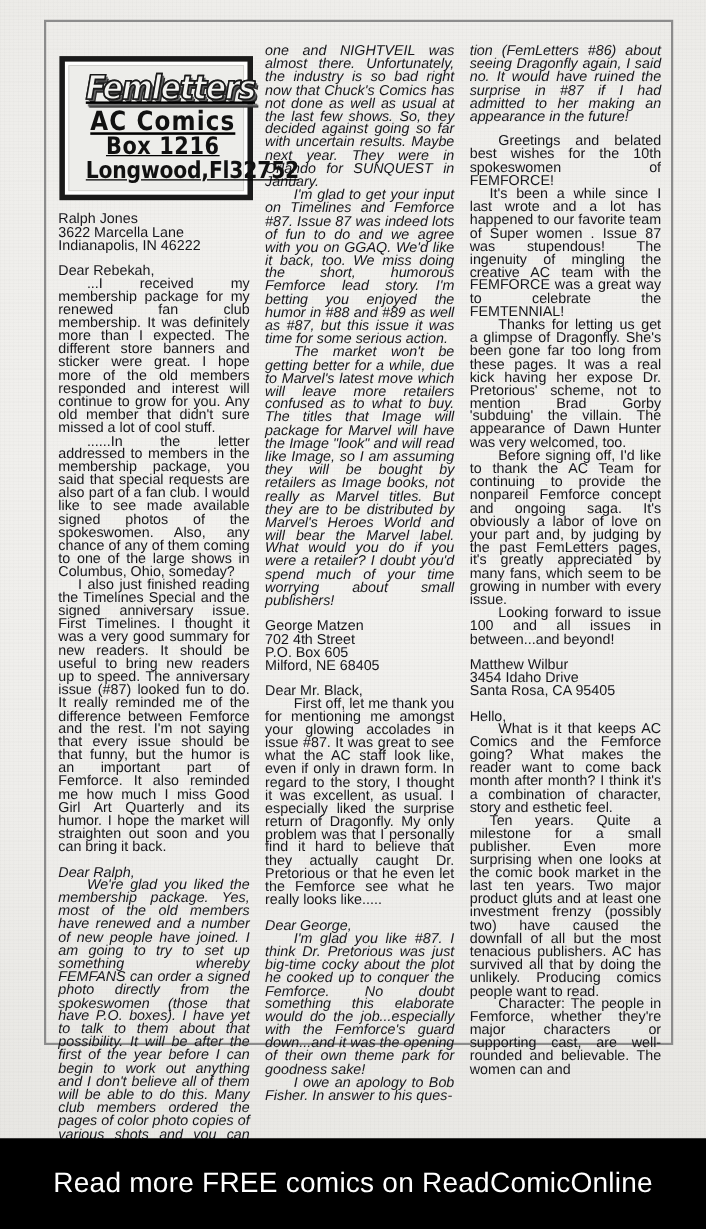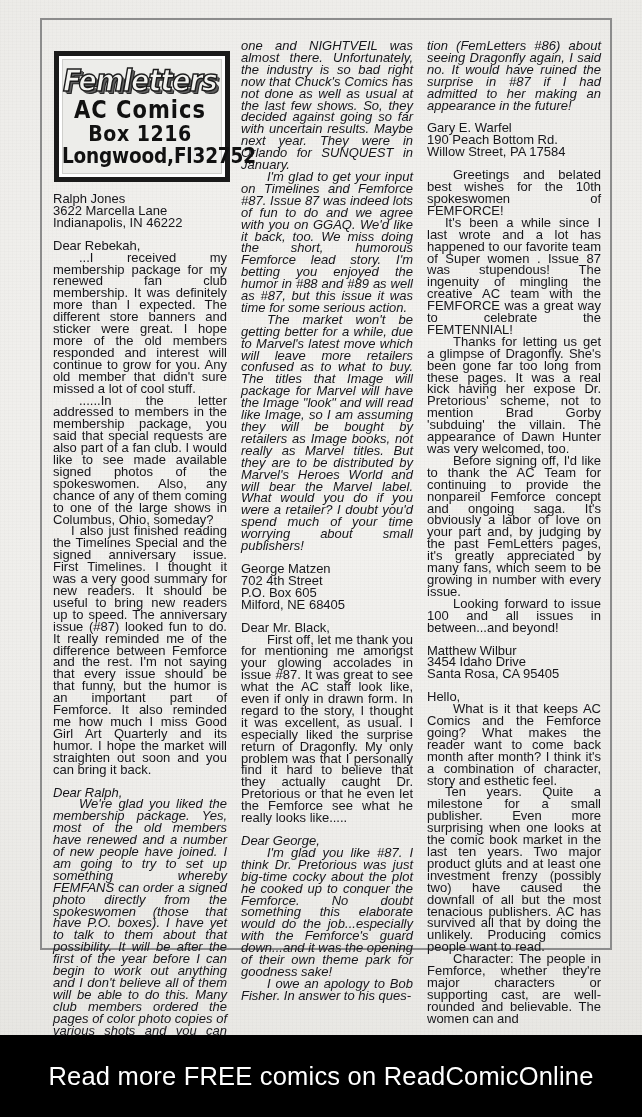--- a/index.html
+++ b/index.html
@@ -57,23 +57,24 @@
   .col.c2 { width: 172px; }
   .col.c3 { width: 174px; }
 
   
   #logo-box {
     border: 3px solid #ffffff;
     outline: 5px solid #1a1a1a;
     outline-offset: 0px;
     background: #ededea;
     margin: 16px 2px 16px 6px;
-    padding: 7px 4px 8px 0;
+    padding: 7px 4px 8px 16px;
     text-align: center;
     box-shadow: 0 0 0 1px #cfcfcc inset;
+    text-decoration: underline;
   }
   .logo-femletters {
     font-family: "DejaVu Sans", sans-serif;
     font-weight: bold;
     font-style: italic;
     font-size: 27px;
     letter-spacing: -1px;
     line-height: 0.95;
     color: #f2f2ef;
     -webkit-text-stroke: 1.4px #1a1a1a;
@@ -209,23 +210,20 @@
       <p class="blk reply gap salut">Dear George,</p>
       <p class="blk reply indent-deep">I'm glad you like #87. I think Dr. Pretorious was just big-time cocky about the plot he cooked up to conquer the Femforce. No doubt something this elaborate would do the job...especially with the Femforce's guard down...and it was the opening of their own theme park for goodness sake!</p>
       <p class="blk reply indent-deep">I owe an apology to Bob Fisher. In answer to his ques-</p>
 
     </div>
 
     <div class="col c3">
 
       <p class="blk reply">tion (FemLetters #86) about seeing Dragonfly again, I said no. It would have ruined the surprise in #87 if I had admitted to her making an appearance in the future!</p>
 
-      <p class="blk addr gap">Gary E. Warfel
-190 Peach Bottom Rd.
-Willow Street, PA  17584</p>
       <p class="blk gap indent-deep">Greetings and belated best wishes for the 10th spokeswomen of FEMFORCE!</p>
       <p class="blk indent">It's been a while since I last wrote and a lot has happened to our favorite team of Super women .  Issue 87 was stupendous! The ingenuity of mingling the creative AC team with the FEMFORCE was a great way to celebrate the FEMTENNIAL!</p>
       <p class="blk indent-deep">Thanks for letting us get a glimpse of Dragonfly. She's been gone far too long from these pages. It was a real kick having her expose Dr. Pretorious' scheme, not to mention Brad Gorby 'subduing' the villain. The appearance of Dawn Hunter was very welcomed, too.</p>
       <p class="blk indent-deep">Before signing off, I'd like to thank the AC Team for continuing to provide the nonpareil Femforce concept and ongoing saga. It's obviously a labor of love on your part and, by judging by the past  FemLetters pages, it's greatly appreciated by many fans, which seem to be growing in number with every issue.</p>
       <p class="blk indent-deep">Looking forward to issue 100 and all issues in between...and beyond!</p>
 
       <p class="blk addr gap">Matthew Wilbur
 3454 Idaho Drive
 Santa Rosa, CA 95405</p>
       <p class="blk gap salut">Hello,</p>

